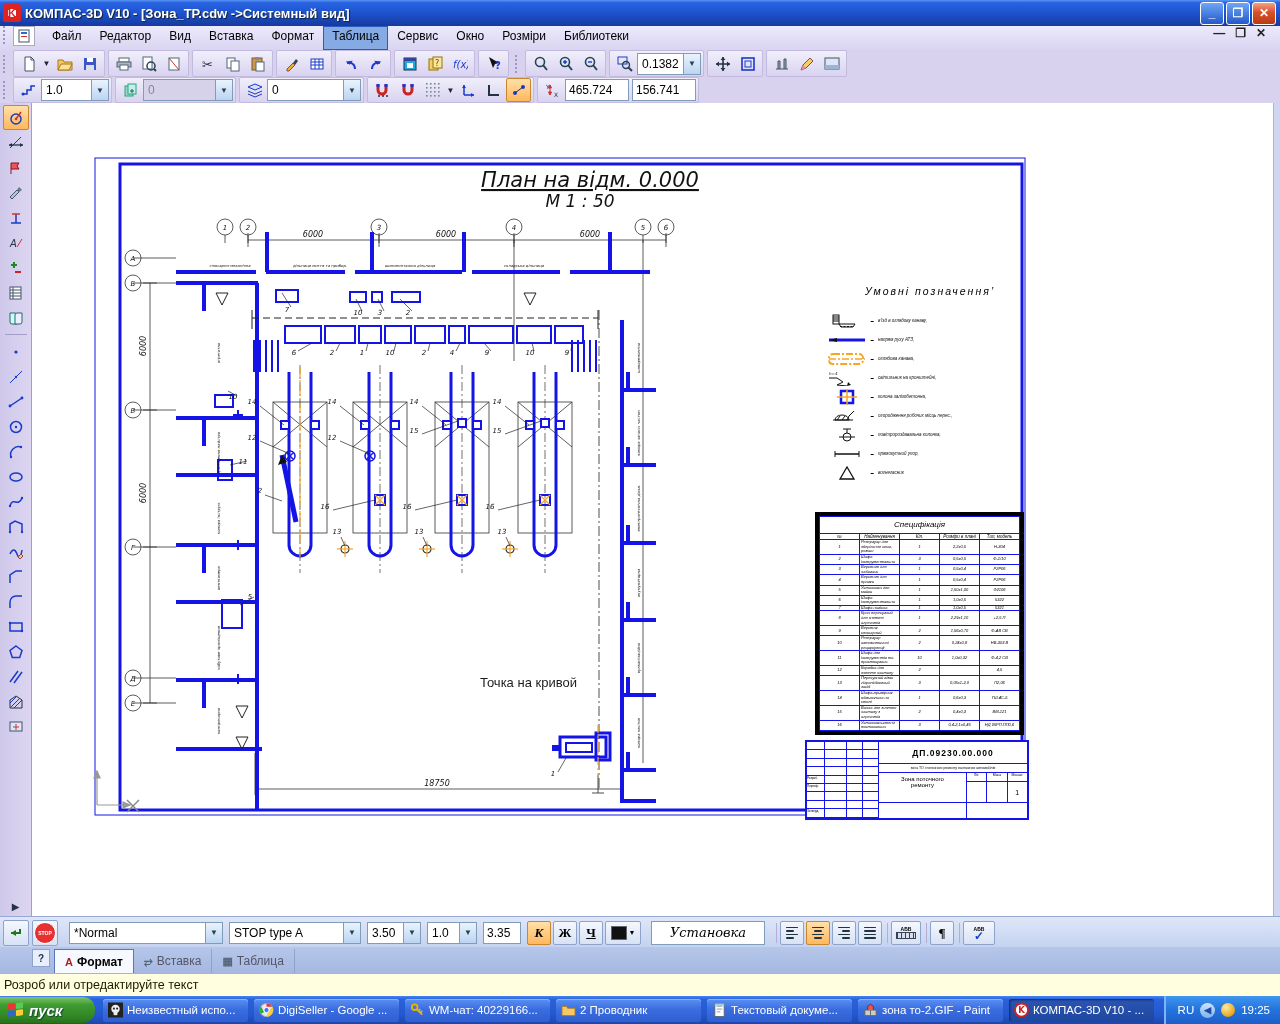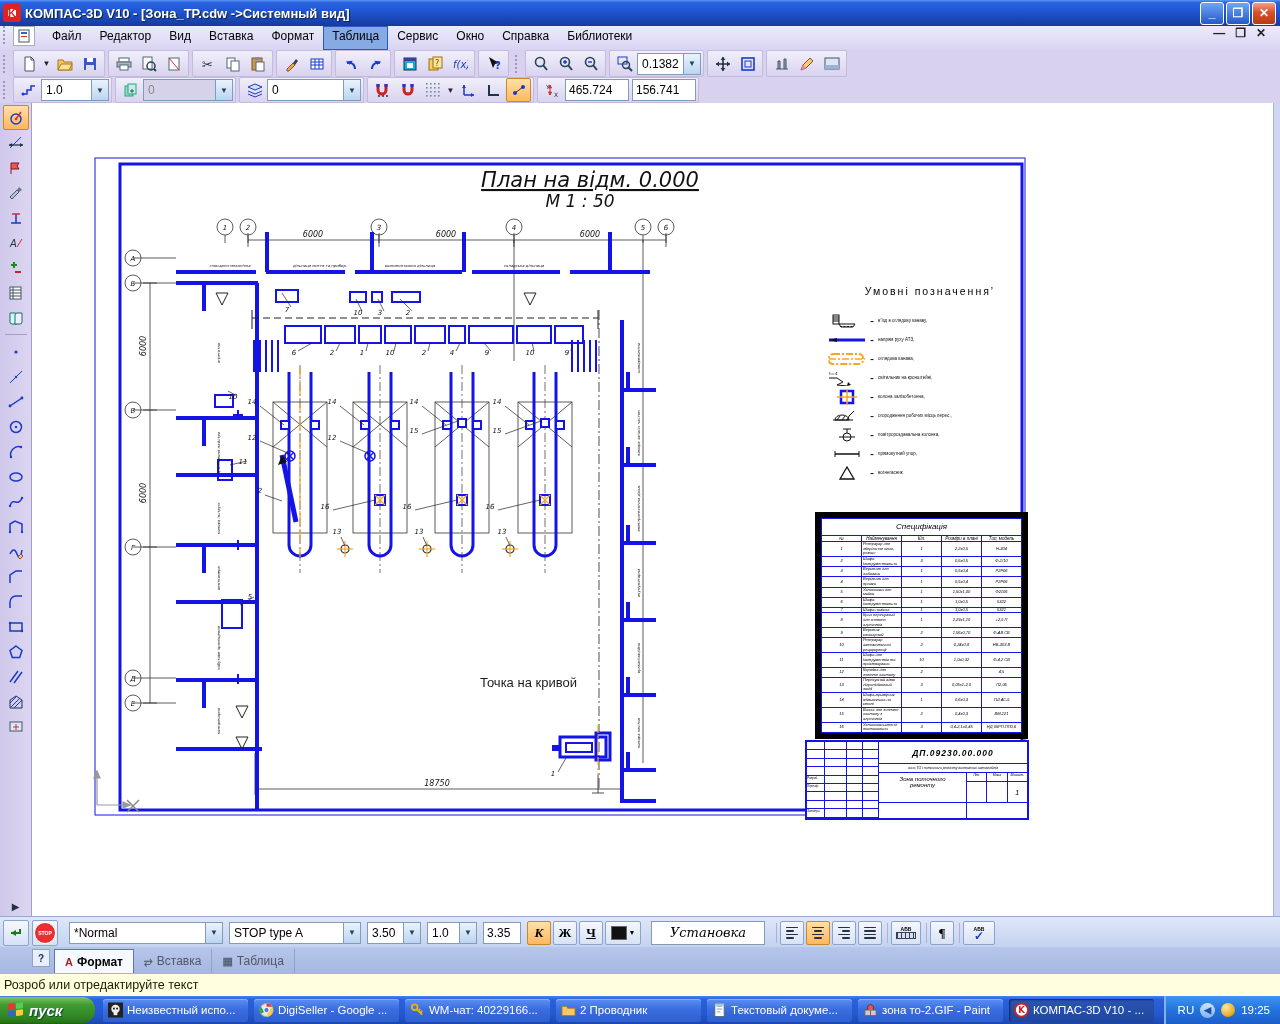--- a/index.html
+++ b/index.html
@@ -45,31 +45,31 @@
   .ltbtn{width:24px;height:23px;display:flex;align-items:center;justify-content:center;border:1px solid transparent;border-radius:2px}
   .ltbtn.active{background:linear-gradient(180deg,#ffe0a8,#ffb85e);border-color:#c8862e}
   .ldiv{width:22px;height:1px;background:#a59dc9;margin:4px 0}
   .lbot{margin-top:auto;margin-bottom:4px;color:#234;font-size:10px}
   
   .canvas{position:absolute;left:32px;top:103px;width:1242px;height:813px;background:#fff;overflow:hidden}
   .rborder{position:absolute;right:0;top:103px;width:6px;height:813px;background:#cfd6f2;border-left:1px solid #a9b4da}
   svg text{font-family:"DejaVu Sans",sans-serif}
   .snaphint{position:absolute;font-family:"Liberation Sans",sans-serif;font-size:13px;color:#1c1c1c;white-space:nowrap}
   
-  .legend{position:absolute;width:212px;}
+  .legend{position:absolute;width:212px;font-style:italic}
   .legend .ltitle{font-size:10.5px;letter-spacing:2px;text-align:center;margin-bottom:14px;white-space:nowrap}
   .lrow{display:flex;align-items:center;height:19px}
   .lrow .sym{width:46px;display:flex;justify-content:center;flex-shrink:0}
   .lrow .txt{font-size:4.5px;white-space:nowrap;color:#111}
-  .spec{position:absolute;border:6px solid #000000;background:#fff}
+  .spec{position:absolute;border:4px solid #000000;background:#fff}
   .spec table{border-collapse:collapse;width:100%;table-layout:fixed}
   .spec td,.spec th{border:1px solid #1414e6;font-size:4px;line-height:1.15;padding:0 1px;overflow:hidden;font-style:italic;font-weight:normal}
   .spec .title{font-size:8px;text-align:center;height:16px;font-style:italic}
   .spec th{text-align:center;font-size:4.5px}
-  .stamp{position:absolute;border:2px solid #1414e6;background:#fff;font-style:italic}
+  .stamp{position:absolute;border:2px solid #1414e6;background:#fff;}
   .stamp *{box-sizing:border-box}
   .scode{font-weight:bold;font-size:8.5px;text-align:center;letter-spacing:1px}
   
   .propbar{position:absolute;left:0;top:916px;width:1280px;height:31px;background:linear-gradient(180deg,#dfe6f8,#c3d2f0);
     border-top:1px solid #97a8d2;display:flex;align-items:center}
   .pleft{width:66px;display:flex;gap:3px;padding-left:3px}
   .pbtn{width:24px;height:24px;border:1px solid #8ea3cc;border-radius:2px;background:linear-gradient(180deg,#f4f7fd,#d7e2f5);
     display:flex;align-items:center;justify-content:center}
   .stop{background:radial-gradient(circle,#e83030 60%,#c01818);border-radius:50%;width:20px;height:20px;color:#fff;
     font-size:5px;font-weight:bold;display:flex;align-items:center;justify-content:center;border:1px solid #fff}
@@ -130,21 +130,21 @@
   </span>
   <span id="menu-items" style="display:flex">
       <span class="menu-item">Файл</span>
       <span class="menu-item">Редактор</span>
       <span class="menu-item">Вид</span>
       <span class="menu-item">Вставка</span>
       <span class="menu-item">Формат</span>
       <span class="menu-item sel">Таблица</span>
       <span class="menu-item">Сервис</span>
       <span class="menu-item">Окно</span>
-      <span class="menu-item">Справка</span>
+      <span class="menu-item">Розміри</span>
       <span class="menu-item">Библиотеки</span>
     </span>
   <span class="mdi">
     <span>—</span>
     <span>❐</span>
     <span>✕</span>
   </span>
 </div>
 
 <div class="tbrow tb1">

